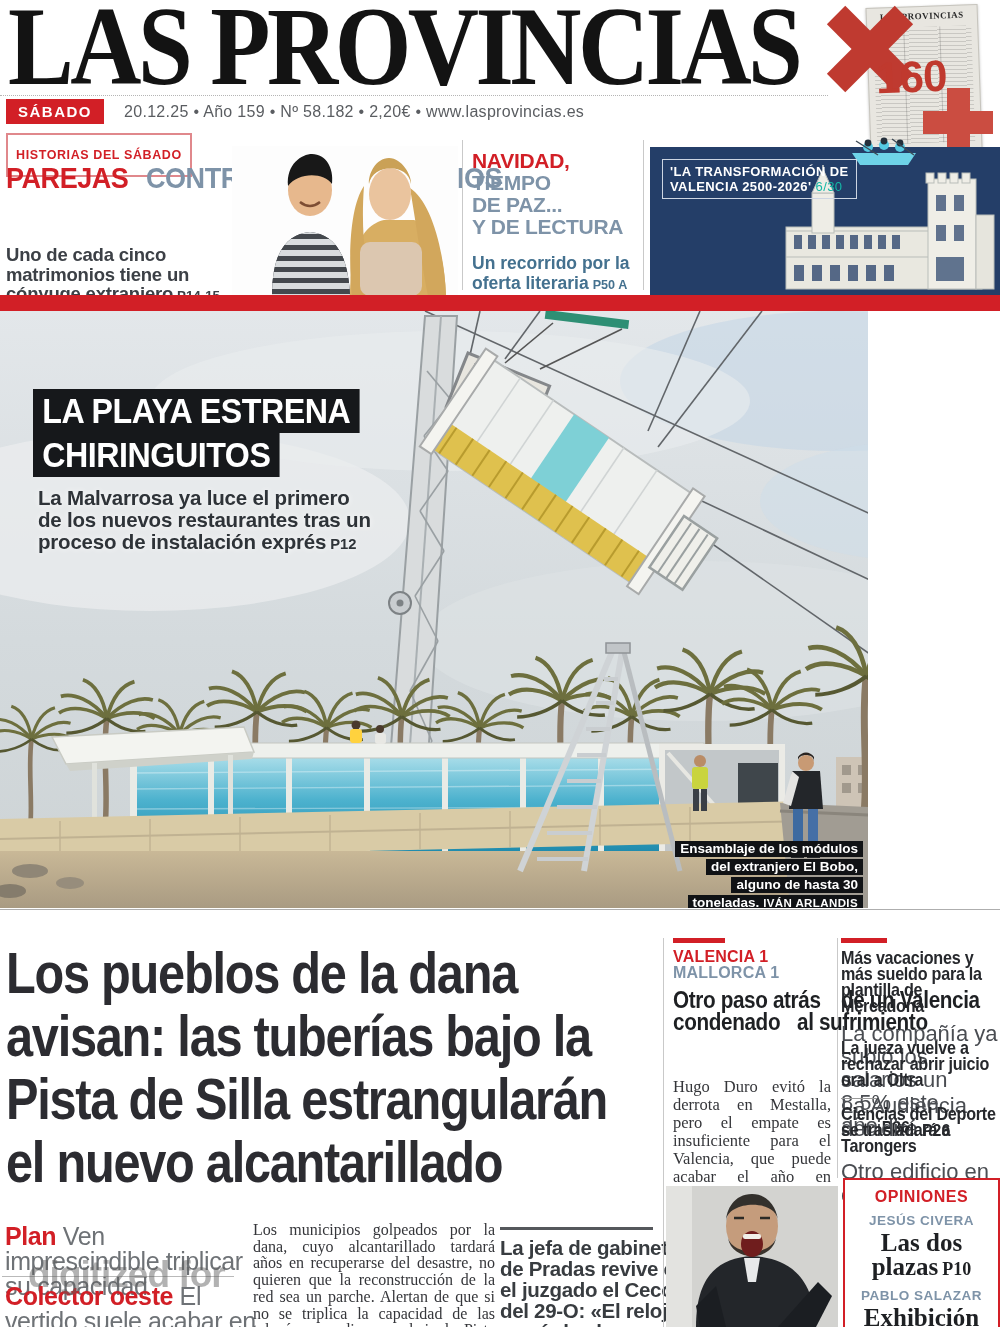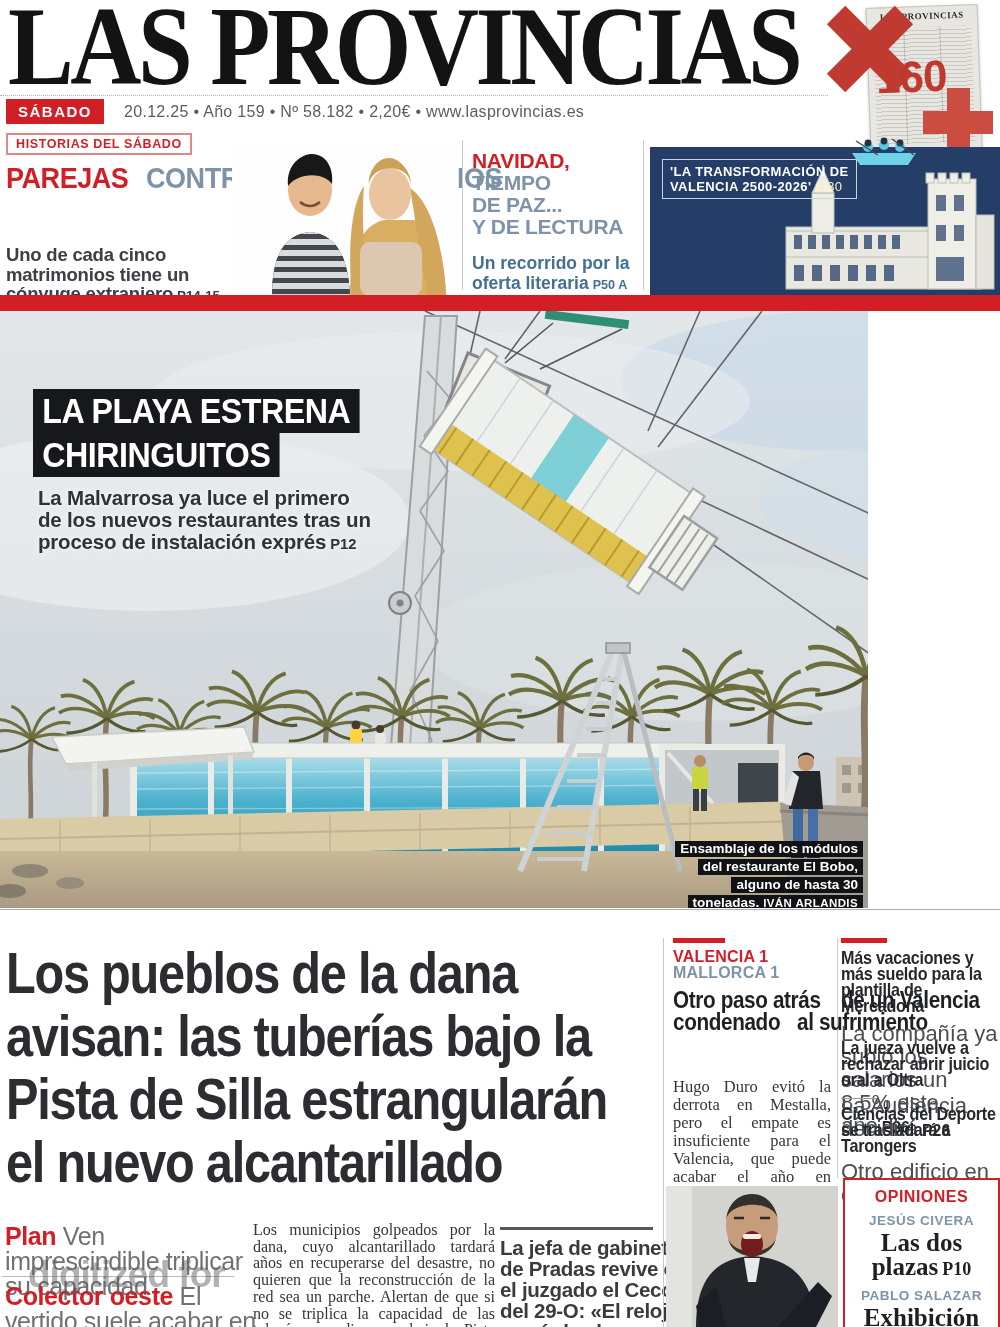--- a/index.html
+++ b/index.html
@@ -22,29 +22,29 @@
   .thumb-title{font-family:"Liberation Serif",serif;font-weight:bold;font-size:9px;color:#2a2a2a;
       text-align:center;letter-spacing:.5px;padding-top:4px;white-space:nowrap;overflow:hidden;}
   .thumb-lines{position:absolute;left:6px;right:6px;top:20px;bottom:6px;
       background:repeating-linear-gradient(0deg,rgba(60,60,60,.18) 0 1px,transparent 1px 4px);}
   .thumb-cols{position:absolute;top:20px;bottom:6px;width:1px;background:rgba(80,80,80,.25);}
   .xbar{position:absolute;background:#bf3a30;}
   .big160{font-weight:bold;font-size:44px;color:#c0392e;letter-spacing:-1px;transform:rotate(-2deg);}
   .plusbar{position:absolute;background:#cb4d41;}
   
   .kickerbox{border:2px solid #e0888c;color:#d21f26;font-weight:bold;font-size:12.5px;
-      letter-spacing:.6px;padding:2px 8px;display:inline-block;background:#fff;}
+      letter-spacing:.6px;padding:13px 8px;display:inline-block;background:#fff;}
   .band-title{font-weight:bold;font-size:30px;line-height:31px;letter-spacing:-.5px;}
   .band-deck{font-weight:bold;font-size:18.5px;line-height:19.5px;color:#3c4046;letter-spacing:-.2px;}
   .mid-title{font-weight:bold;font-size:21px;line-height:22px;letter-spacing:-.3px;}
   .mid-deck{font-weight:bold;font-size:17.5px;line-height:19.5px;color:#44718f;}
   .bluebox{background:#243e68;}
   .blue-kicker{border:1.5px solid #cdd5e2;color:#fff;font-weight:bold;font-size:13px;line-height:15px;
       letter-spacing:.4px;padding:4px 7px;display:inline-block;}
-  .blue-kicker .num{color:#fef9c3;font-weight:normal;}
+  .blue-kicker .num{color:#14b8a6;font-weight:normal;}
   .blue-title{color:#fff;font-weight:bold;font-size:21px;line-height:22.5px;letter-spacing:-.2px;}
   .blue-title .pref{color:#dfe5ee;}
   .redbar{background:#d21f26;}
   
   .photo-head-line{background:#16181b;color:#fff;font-weight:bold;font-size:35px;line-height:44px;
       padding:0 10px;letter-spacing:-.5px;display:inline-block;}
   .photo-deck{font-weight:bold;font-size:20.5px;line-height:22px;color:#2e3338;
       text-shadow:0 0 6px rgba(255,255,255,.85);letter-spacing:-.2px;}
   .cap-line{background:#101215;color:#fff;font-weight:bold;font-size:13.5px;line-height:15.5px;
       padding:0 5px;display:inline-block;}
@@ -498,21 +498,21 @@
     </div>
     <div class="abs" style="left:38px;top:176px;">
       <div class="photo-deck">La Malvarrosa ya luce el primero</div>
       <div class="photo-deck">de los nuevos restaurantes tras un</div>
       <div class="photo-deck"><span>proceso de instalación exprés</span><span class="pref">P12</span></div>
     </div>
 
     
     <div class="abs" style="right:5px;top:528px;width:240px;text-align:right;">
       <div><span class="cap-line">Ensamblaje de los módulos</span></div>
-      <div><span class="cap-line">del restaurante El Bobo,</span></div>
+      <div><span class="cap-line">del extranjero El Bobo,</span></div>
       <div><span class="cap-line">alguno de hasta 30</span></div>
       <div><span class="cap-line"><span>toneladas.</span> <span class="cap-credit">IVÁN ARLANDIS</span></span></div>
     </div>
   </div>
 
   <div class="abs hairline" style="left:0;top:909px;width:1000px;height:1px;background:#aeaeae;"></div>
 
   <div class="abs" style="left:6px;top:941px;">
     <div class="main-head cond" style="transform:scaleX(.84);">Los pueblos de la dana</div>
     <div class="main-head cond" style="transform:scaleX(.84);">avisan: las tuberías bajo la</div>

